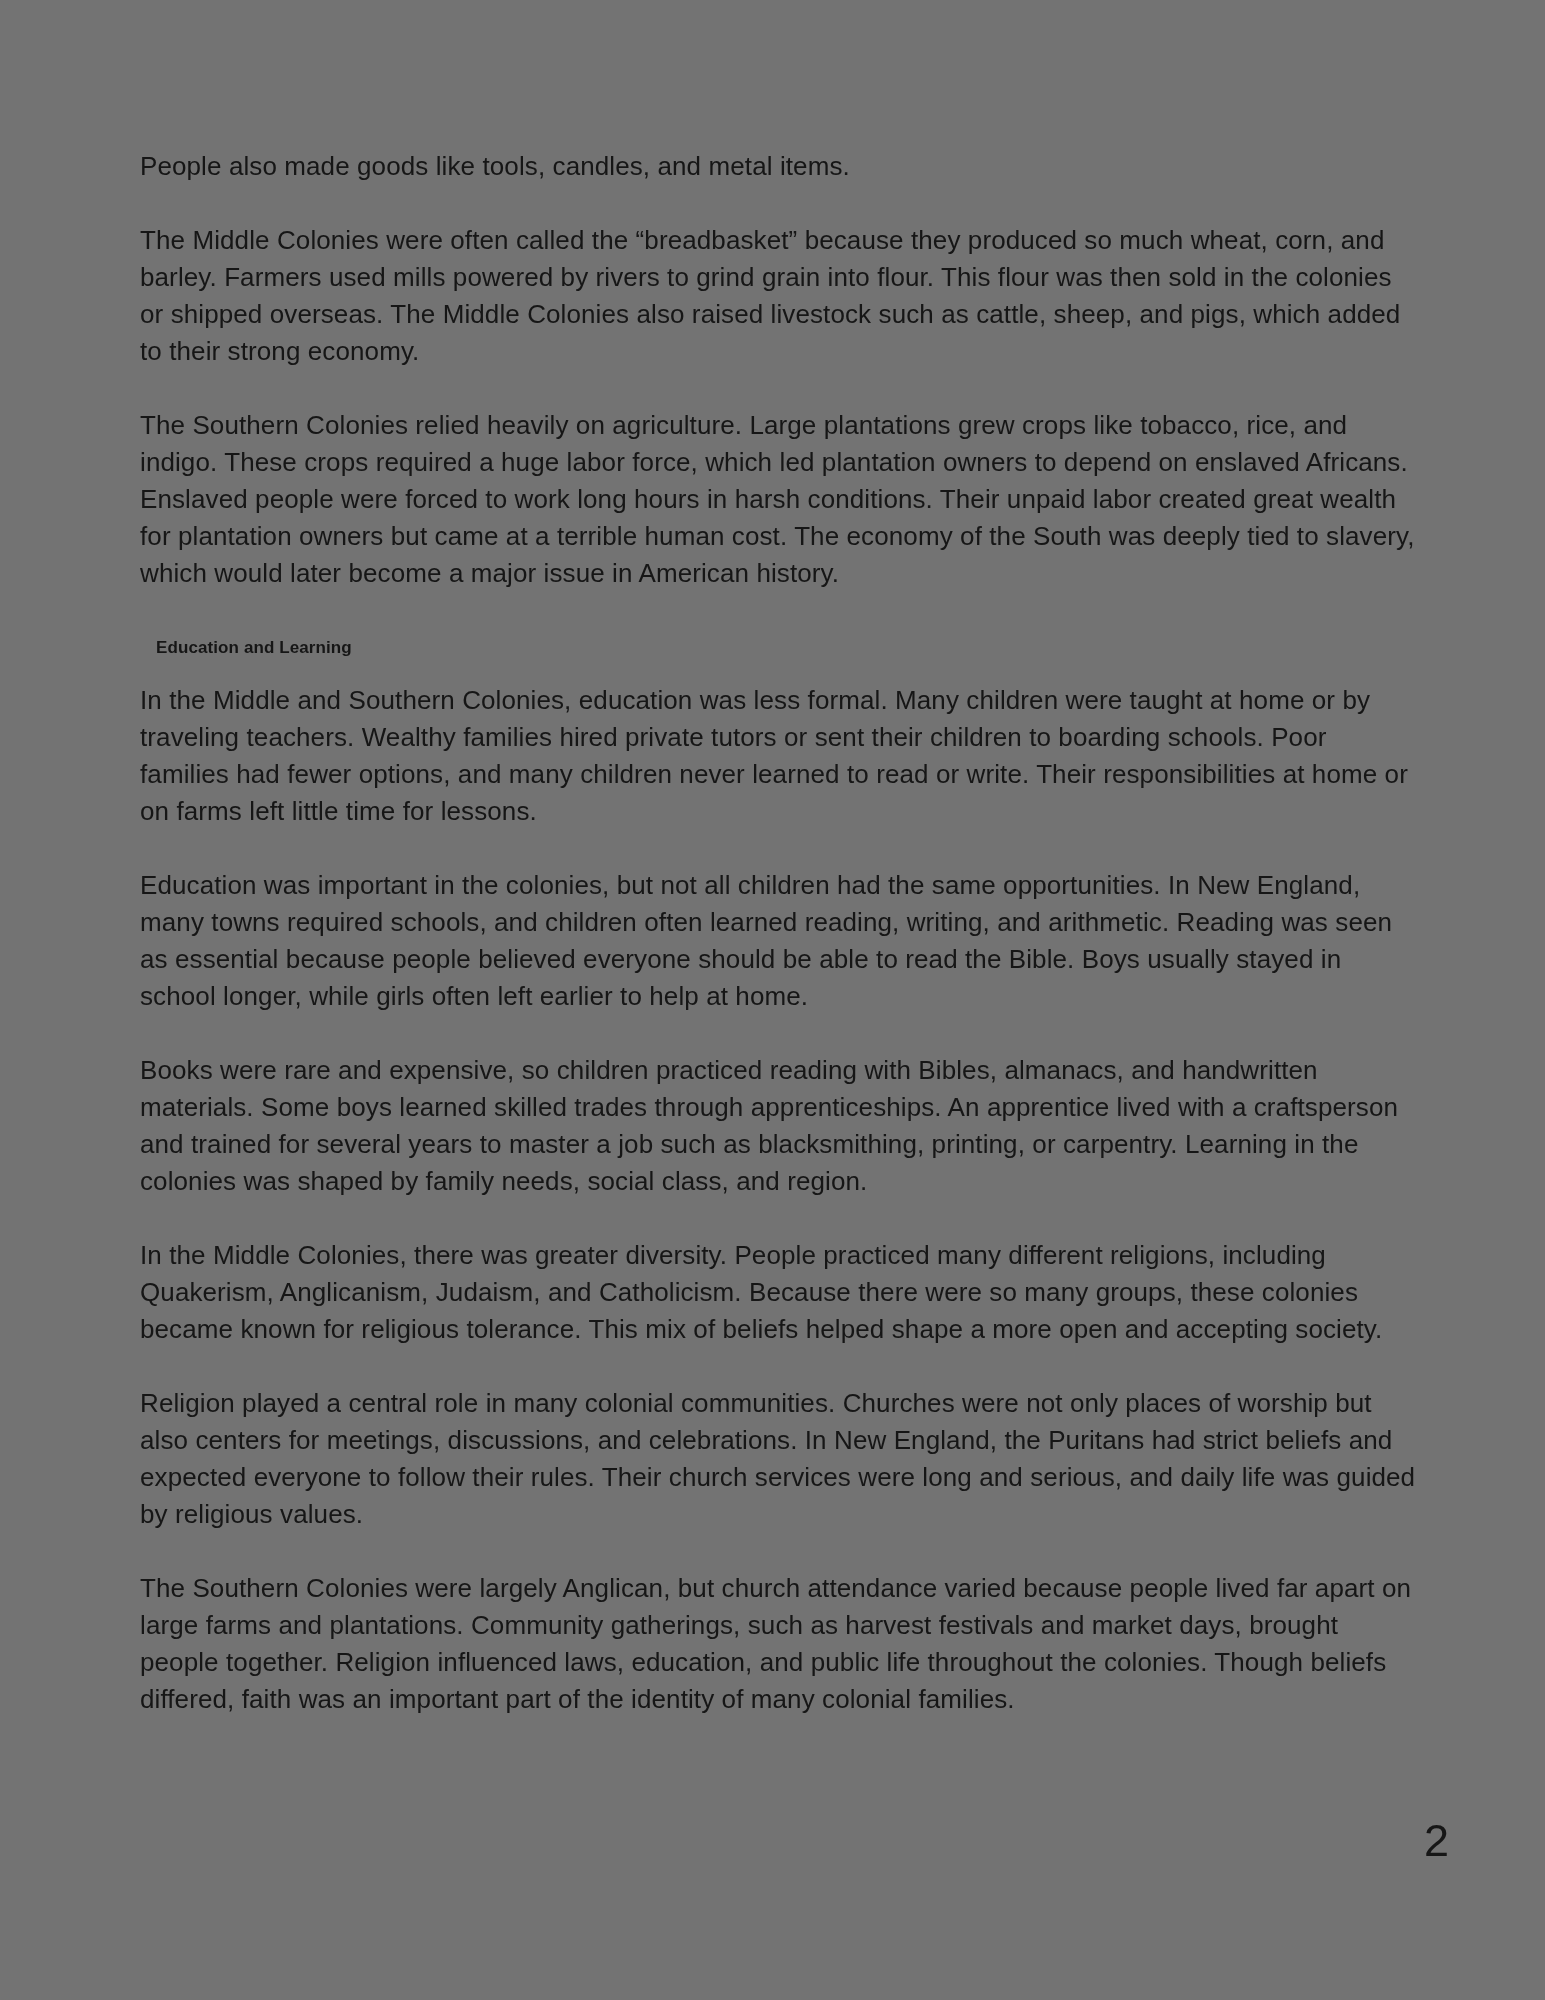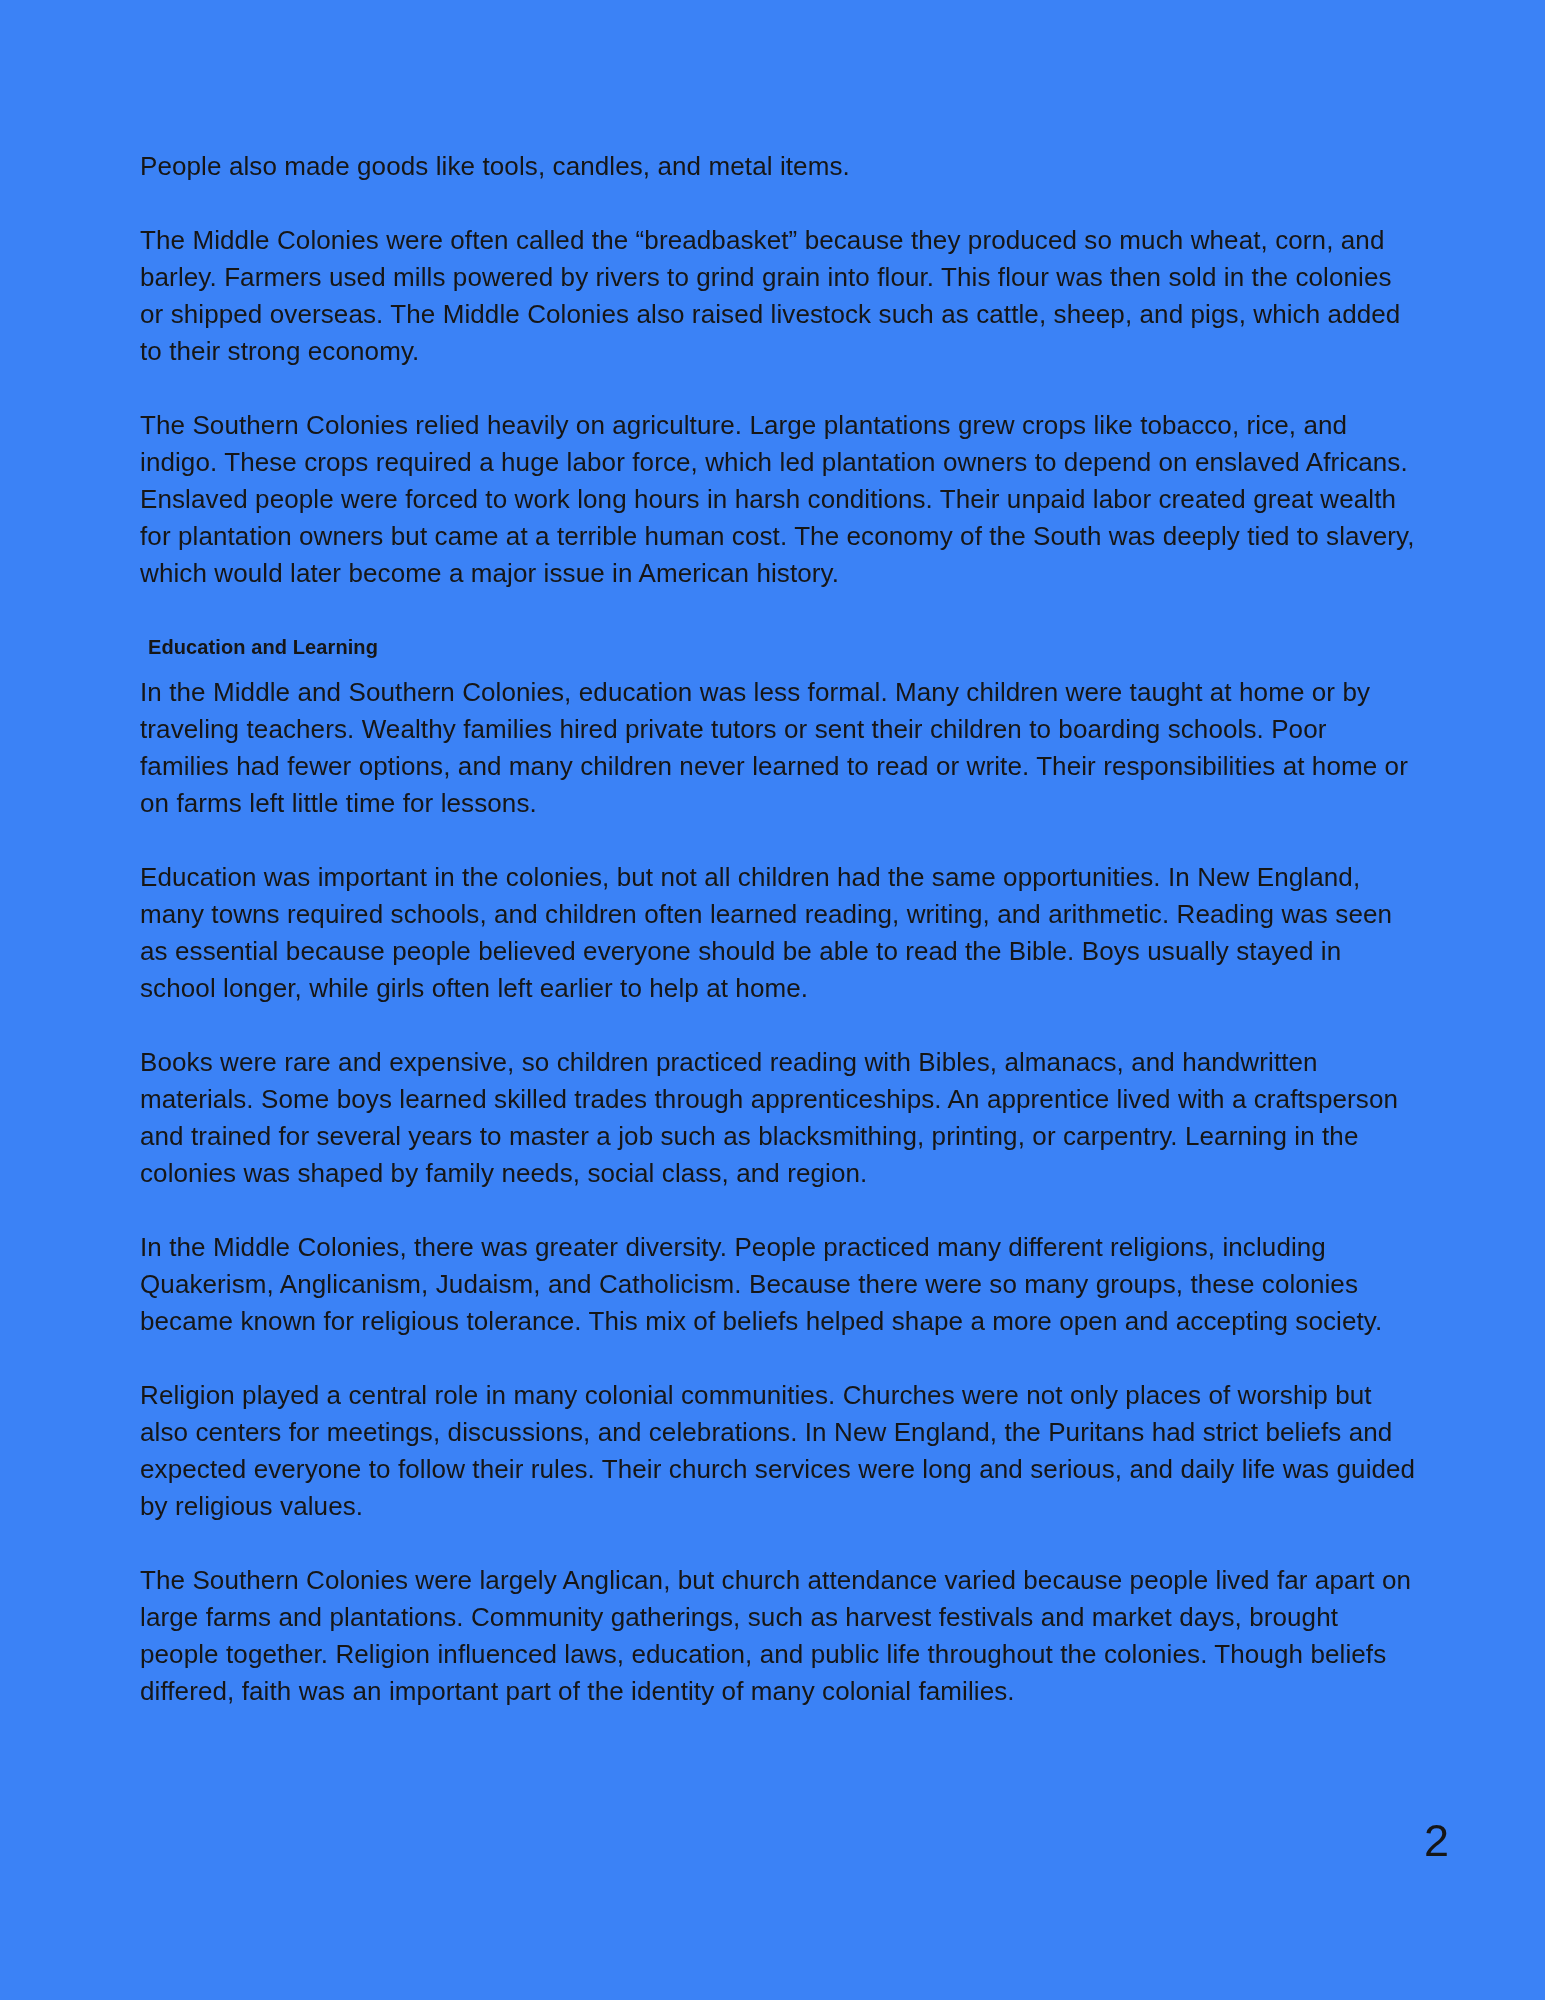--- a/index.html
+++ b/index.html
@@ -4,42 +4,42 @@
 <style>
   html, body {
     margin: 0;
     padding: 0;
     background: #ffffff;
   }
   .page {
     position: relative;
     width: 1545px;
     height: 2000px;
-    background: #3b82f6;
+    background: #737373;
     overflow: hidden;
     font-family: "Liberation Sans", "DejaVu Sans", sans-serif;
     color: #161616;
   }
   .doc-body {
     position: absolute;
     top: 148px;
     left: 140px;
     width: 1282px;
     font-size: 26px;
     line-height: 37px;
     letter-spacing: 0.1px;
     text-align: left;
   }
   .doc-body p {
     margin: 0 0 37px 0;
     font-weight: 400;
   }
   .doc-body h2 {
-    margin: 8px;
-    font-size: 20px;
+    margin: 16px;
+    font-size: 17px;
     line-height: 37px;
     font-weight: 700;
   }
   .page-number {
     position: absolute;
     top: 1818px;
     right: 96px;
     font-size: 45px;
     line-height: 45px;
     font-weight: 400;

